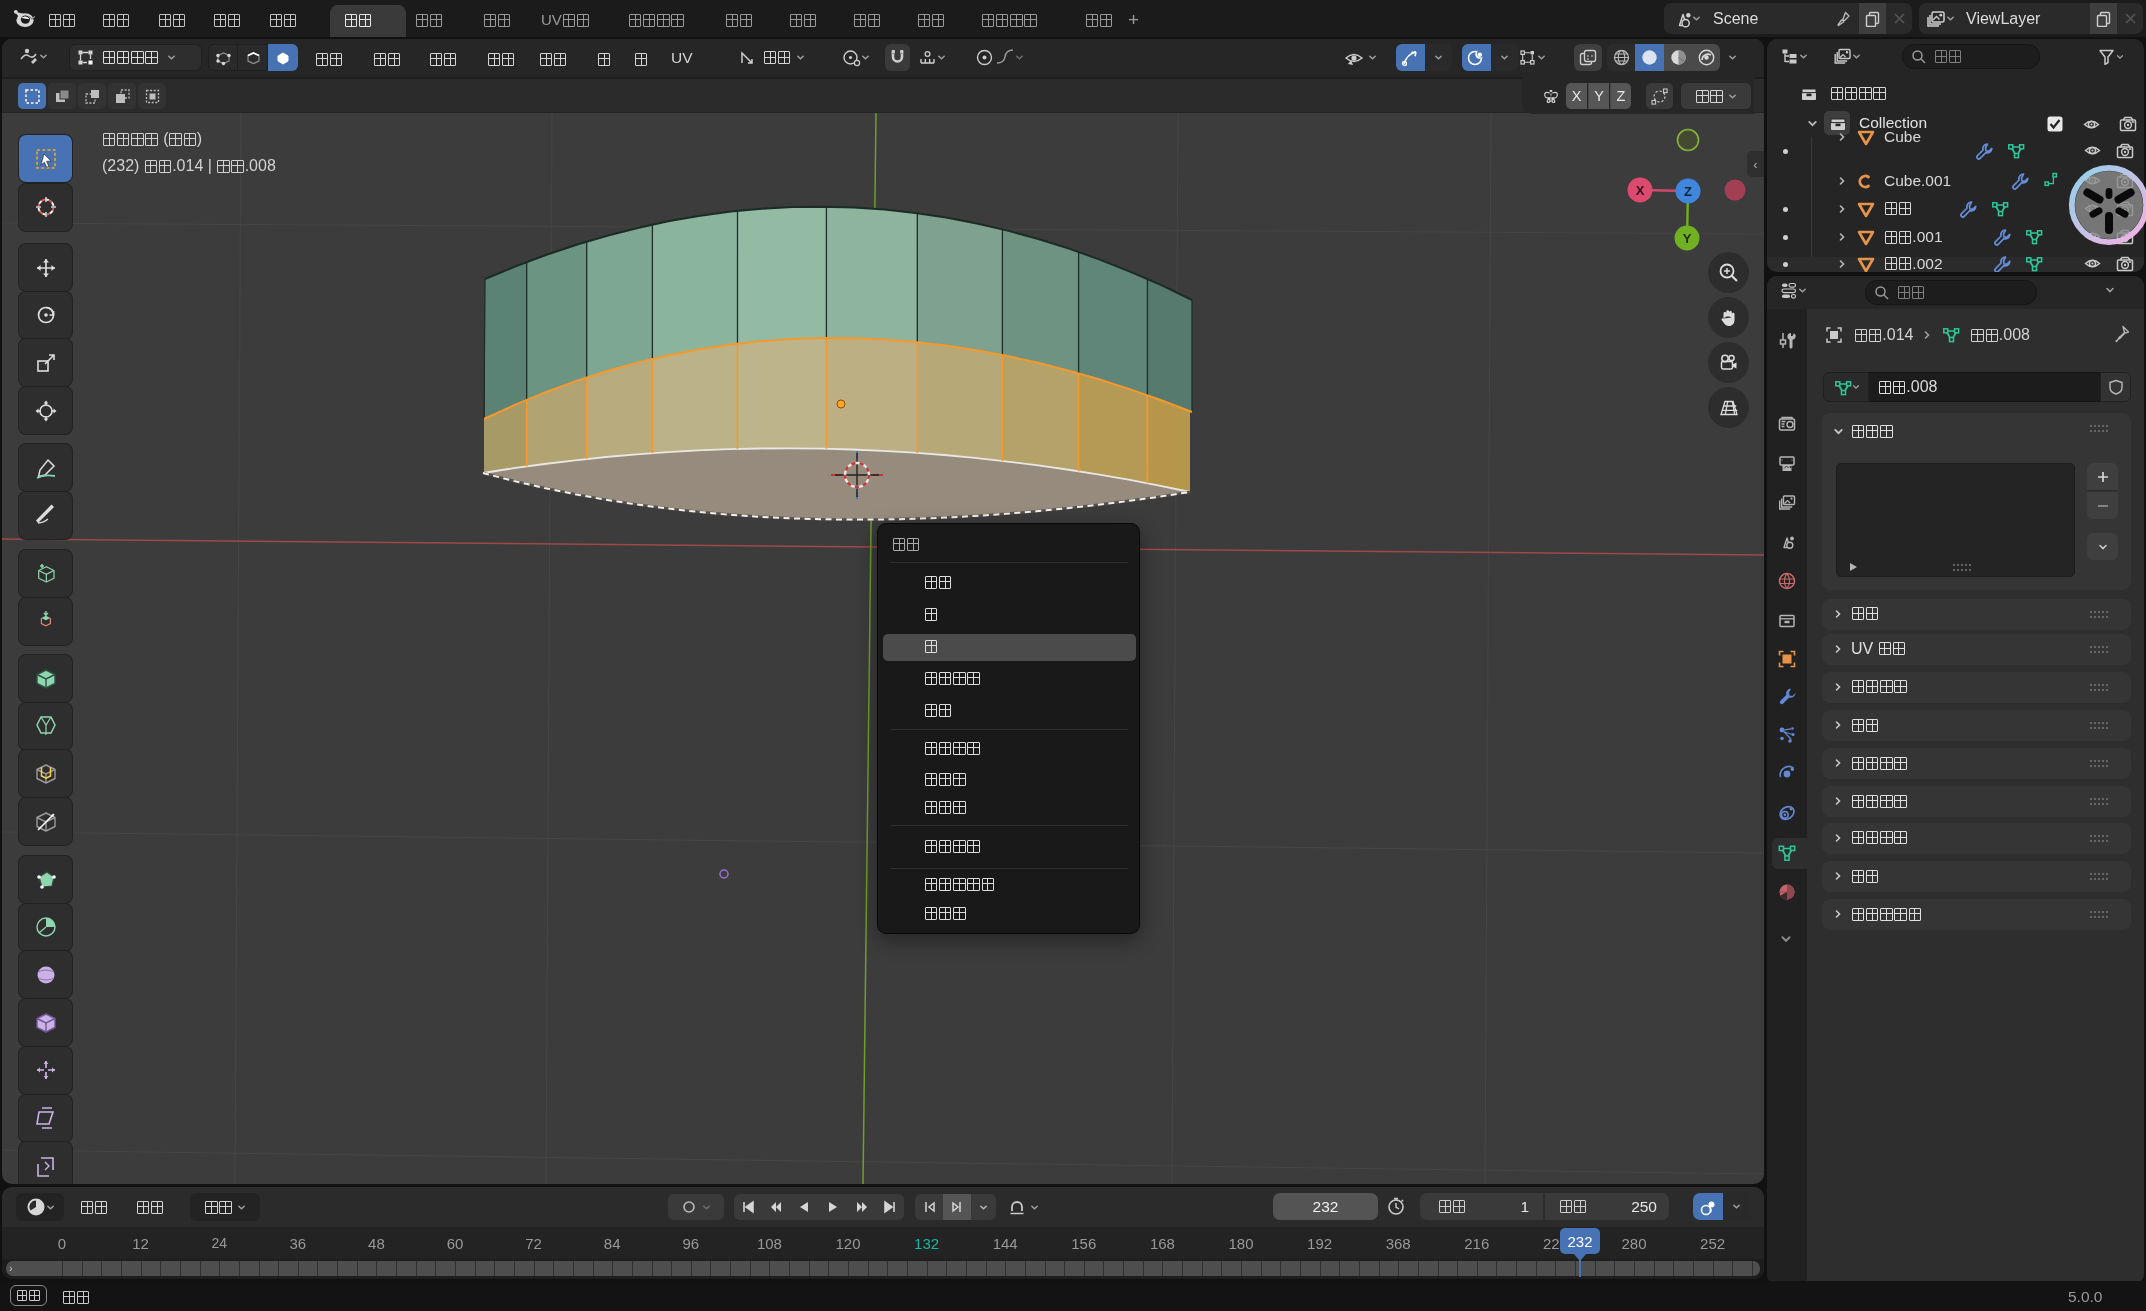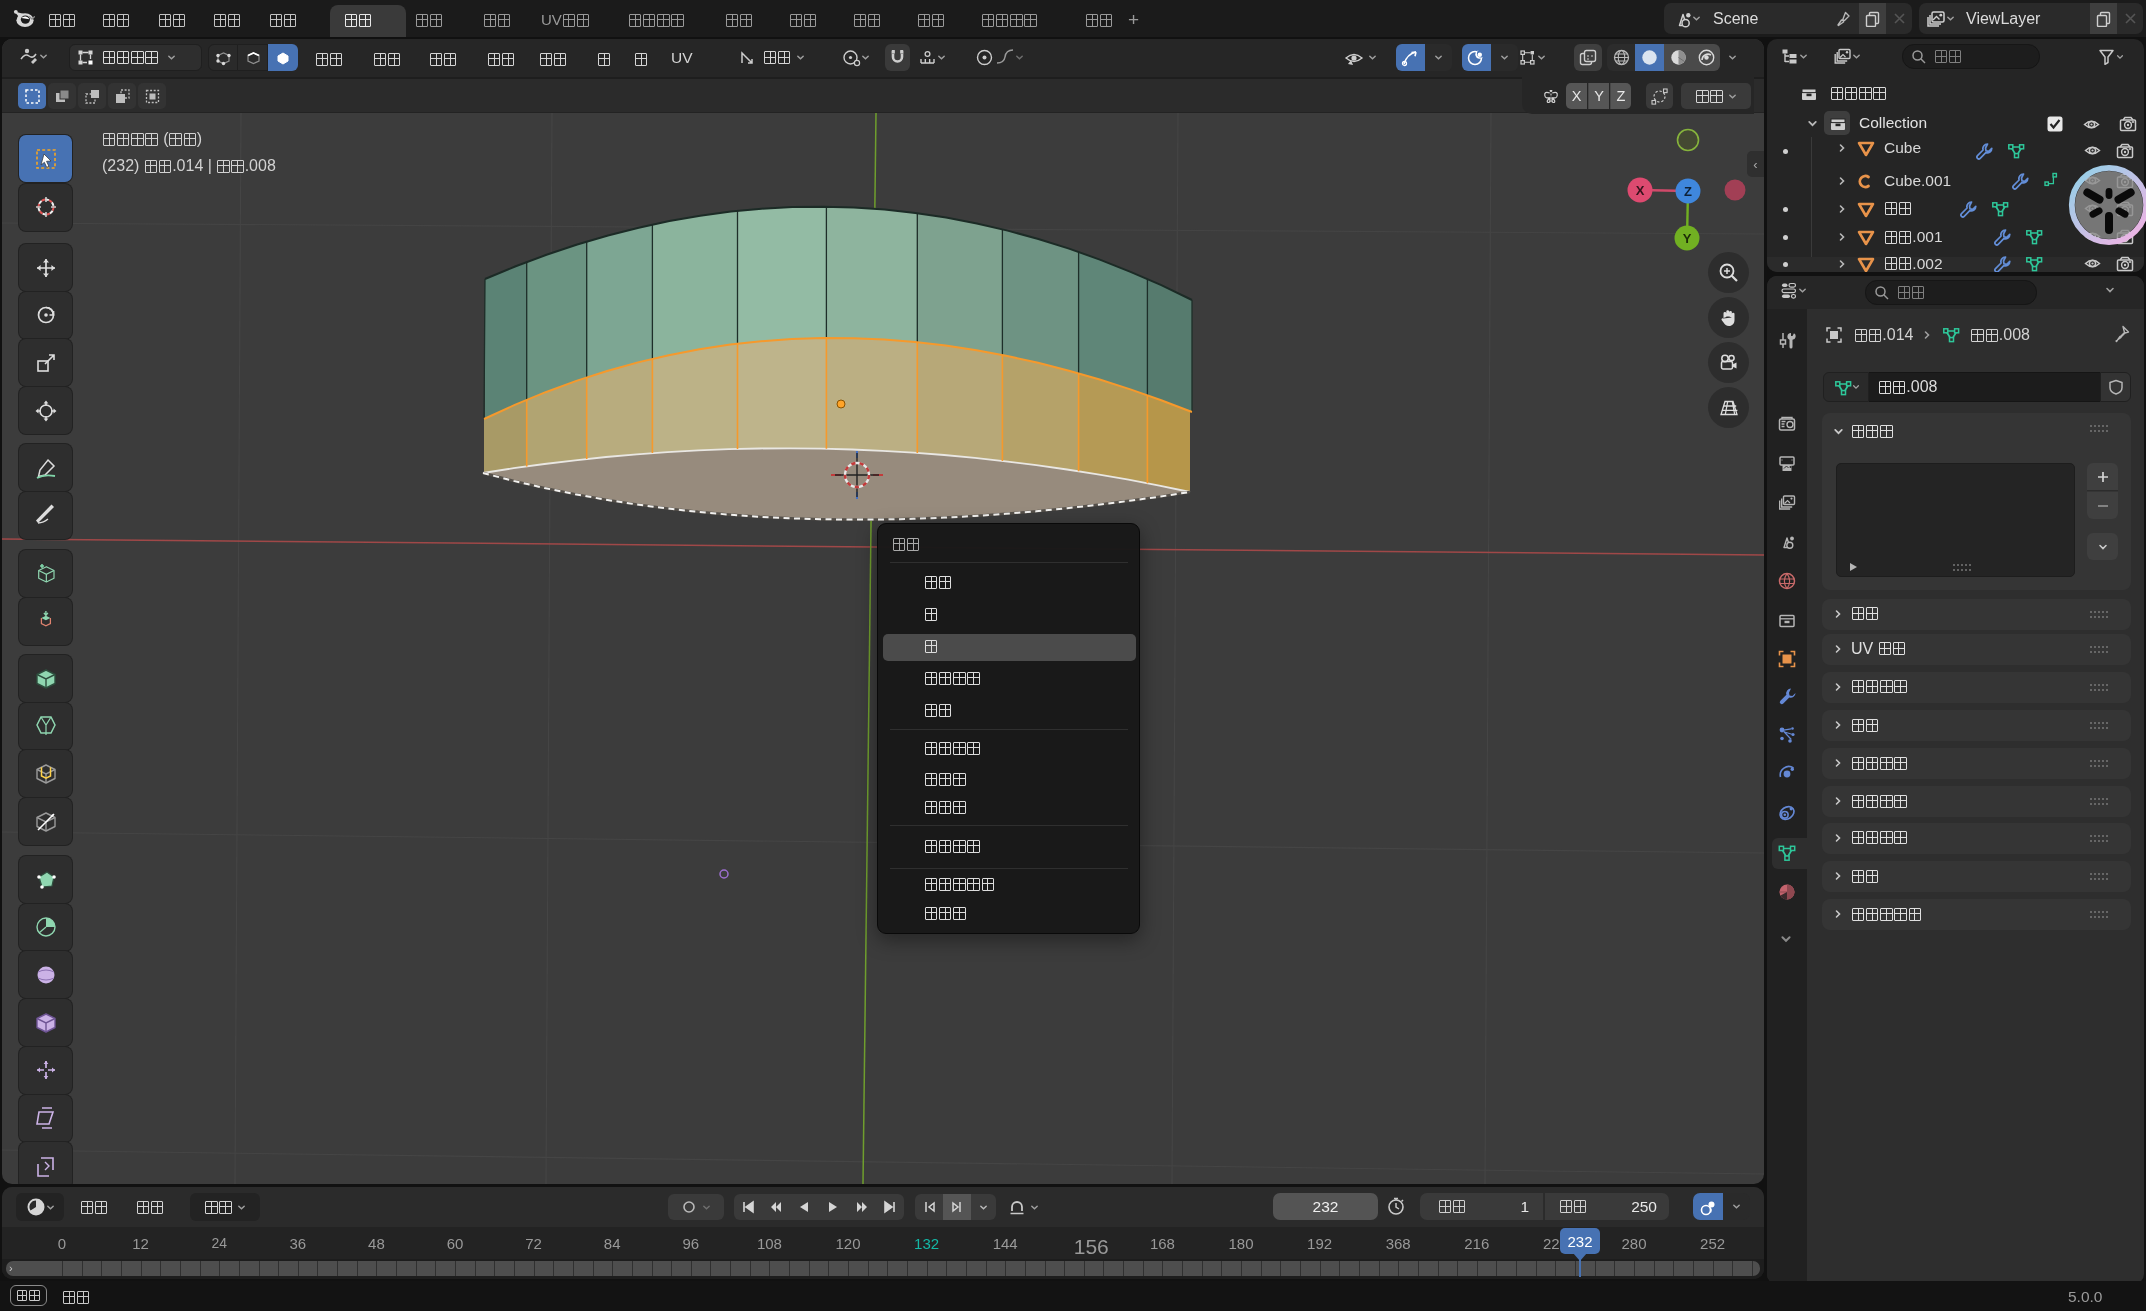--- a/index.html
+++ b/index.html
@@ -697,21 +697,21 @@
       <svg width="20" height="20" viewBox="0 0 20 20" style="">
         <rect x="2.5" y="6" width="15" height="10.5" rx="1" fill="none" stroke="#c9c9c9" stroke-width="1.5"></rect>
         <circle cx="10" cy="11" r="3.4" fill="none" stroke="#c9c9c9" stroke-width="1.5"></circle>
         <circle cx="10" cy="11" r="1.2" fill="#c9c9c9"></circle>
         <path d="M5 6 l2-2.5 h6 l2 2.5" fill="none" stroke="#c9c9c9" stroke-width="1.5"></path>
         <rect x="13.8" y="7.2" width="2.4" height="1.6" fill="#c9c9c9"></rect>
       </svg>
     </div>
     <div class="abs" style="left:44px;top:98px;width:1px;height:130px;background:#3a3a3a"></div>
     <div class="abs" style="left:16px;top:110.4px;width:5px;height:5px;border-radius:50%;background:#cfcfcf"></div>
-    <div class="abs row" style="left:70px;top:99px;height:20px">
+    <div class="abs row" style="left:70px;top:88px;height:20px">
       <svg width="10" height="10" viewBox="0 0 10 10">
         <path d="M3.5 2 L6.5 5 L3.5 8" stroke="#b9b9b9" stroke-width="1.6" fill="none" stroke-linecap="round"></path>
       </svg>
       <span style="margin-left:8px">
         <svg width="20" height="20" viewBox="0 0 20 20" style="">
           <path d="M4 5 h14 l-7 12z" fill="none" stroke="#e8934a" stroke-width="2.6" stroke-linejoin="round"></path>
         </svg>
       </span>
       <span style="color:#d8d8d8;margin-left:9px;font-size:15.5px">Cube</span>
     </div>
@@ -1466,21 +1466,21 @@
     <div class="abs" style="left:270.79999999999995px;top:48px;width:50px;text-align:center;color:#999;font-size:15px">36</div>
     <div class="abs" style="left:349.4px;top:48px;width:50px;text-align:center;color:#999;font-size:15px">48</div>
     <div class="abs" style="left:428.0px;top:48px;width:50px;text-align:center;color:#999;font-size:15px">60</div>
     <div class="abs" style="left:506.5999999999999px;top:48px;width:50px;text-align:center;color:#999;font-size:15px">72</div>
     <div class="abs" style="left:585.1999999999999px;top:48px;width:50px;text-align:center;color:#999;font-size:15px">84</div>
     <div class="abs" style="left:663.8px;top:48px;width:50px;text-align:center;color:#999;font-size:15px">96</div>
     <div class="abs" style="left:742.4px;top:48px;width:50px;text-align:center;color:#999;font-size:15px">108</div>
     <div class="abs" style="left:821.0px;top:48px;width:50px;text-align:center;color:#999;font-size:15px">120</div>
     <div class="abs" style="left:899.5999999999999px;top:48px;width:50px;text-align:center;color:#14b8a6;font-size:15px">132</div>
     <div class="abs" style="left:978.1999999999999px;top:48px;width:50px;text-align:center;color:#999;font-size:15px">144</div>
-    <div class="abs" style="left:1056.8px;top:48px;width:50px;text-align:right;color:#999;font-size:21px">156</div>
+    <div class="abs" style="left:1056.8px;top:48px;width:50px;text-align:center;color:#999;font-size:15px">156</div>
     <div class="abs" style="left:1135.3999999999999px;top:48px;width:50px;text-align:center;color:#999;font-size:15px">168</div>
     <div class="abs" style="left:1214.0px;top:48px;width:50px;text-align:center;color:#999;font-size:15px">180</div>
     <div class="abs" style="left:1292.6px;top:48px;width:50px;text-align:center;color:#999;font-size:15px">192</div>
     <div class="abs" style="left:1371.1999999999998px;top:48px;width:50px;text-align:center;color:#999;font-size:15px">368</div>
     <div class="abs" style="left:1449.8px;top:48px;width:50px;text-align:center;color:#999;font-size:15px">216</div>
     <div class="abs" style="left:1528.3999999999999px;top:48px;width:50px;text-align:center;color:#999;font-size:15px">228</div>
     <div class="abs" style="left:1607.0px;top:48px;width:50px;text-align:center;color:#999;font-size:15px">280</div>
     <div class="abs" style="left:1685.6px;top:48px;width:50px;text-align:center;color:#999;font-size:15px">252</div>
     <div class="abs" style="left:0;top:72px;width:1762px;height:20px;background:#1d1d1d"></div>
     <div class="abs" style="left:4px;top:74px;width:1754px;height:15px;background:#4e4e4e;border-radius:7px"></div>

